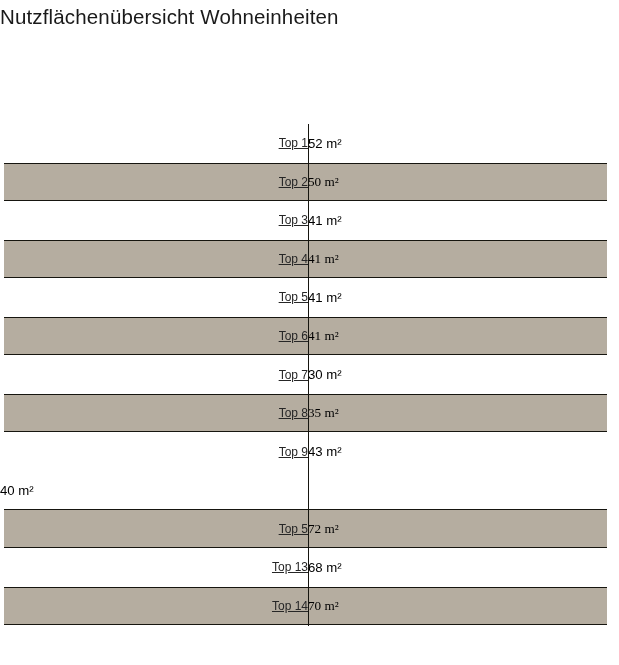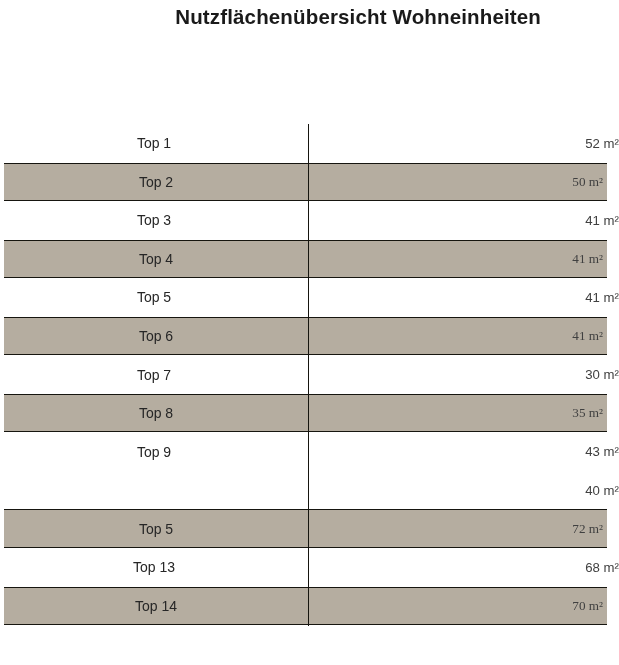--- a/index.html
+++ b/index.html
@@ -23,23 +23,23 @@
   }
 
   
   .doc-title {
     position: absolute;
     left: 0;
     top: 0;
     width: 541px;
     height: 34px;
     line-height: 34px;
-    text-align: right;
+    text-align: left;
     font-size: 20.5px;
-    font-weight: 700;
+    font-weight: 400;
     letter-spacing: 0.15px;
     color: #1a1a1a;
     white-space: nowrap;
   }
 
   
   .area-table {
     position: absolute;
     left: 0;
     top: 124px;
@@ -74,34 +74,34 @@
     background: #16150f;
   }
   .t-row.shaded::after {
     left: 304px;
     top: -1.6px;
     bottom: -1.6px;
   }
 
   .c-name {
     width: 308px;
-    text-align: center;
-    font-size: 14px;
+    text-align: right;
+    font-size: 12px;
     color: #262626;
     white-space: nowrap;
+    text-decoration: underline;
   }
   .t-row.shaded .c-name { width: 304px; }
 
   .c-area {
     flex: 1;
-    text-align: right;
+    text-align: left;
     font-size: 13.2px;
-    color: #404040;
+    color: #000000;
     white-space: nowrap;
-    padding-left: 45px;
   }
   .t-row.shaded .c-area { padding-right: 4px; font-family: Liberation Serif, serif; }
 </style>
 </head>
 <body>
 
 <div id="page">
 
   <div class="doc-title">Nutzflächenübersicht Wohneinheiten</div>
 

